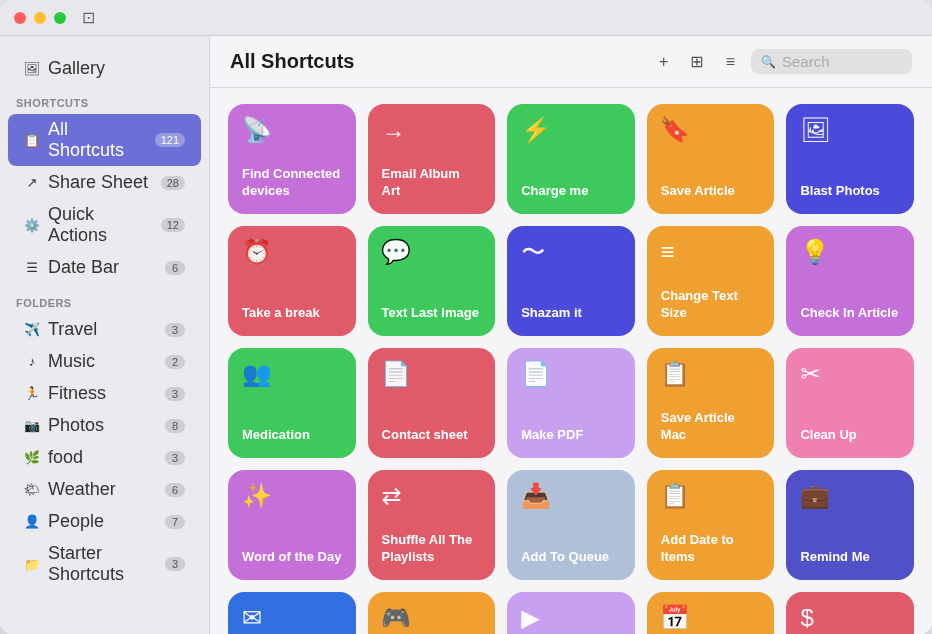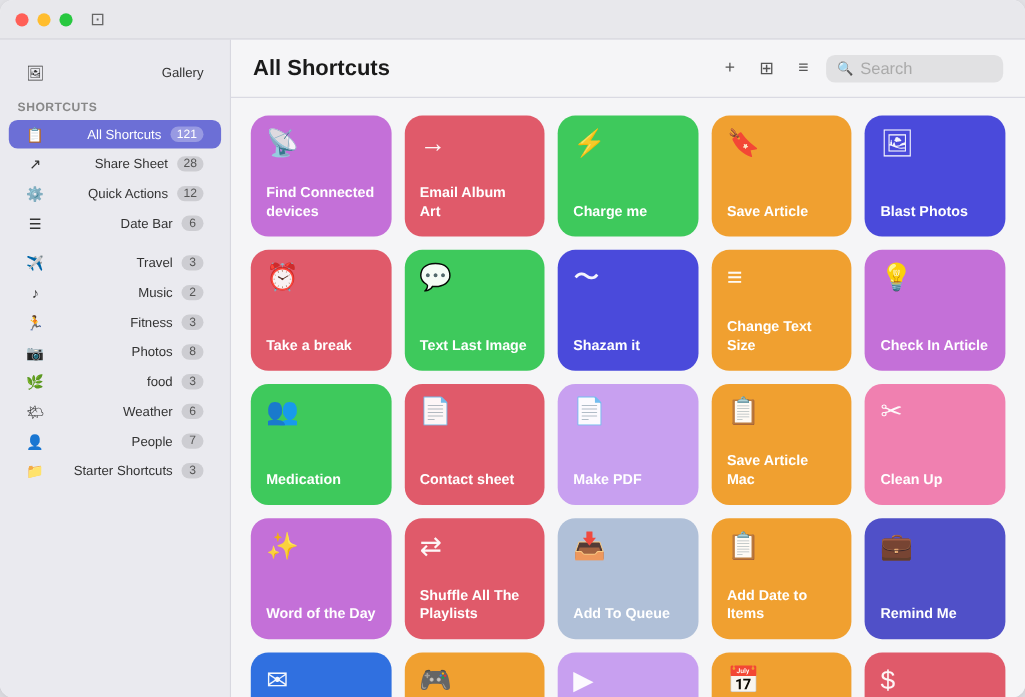--- a/index.html
+++ b/index.html
@@ -98,21 +98,21 @@
       cursor: pointer;
       margin: 1px 8px;
       border-radius: 8px;
     }
     .sidebar-item.active {
       background: #6c6fd6;
       color: white;
     }
     .sidebar-item.active .sidebar-badge { background: rgba(255,255,255,0.3); color: white; }
 
-    .sidebar-item-label { flex: 1; font-size: 12px; text-align: right; }
+    .sidebar-item-label { flex: 1; font-size: 18px; }
     .sidebar-badge {
       font-size: 11px;
       background: rgba(0,0,0,0.12);
       color: #555;
       padding: 1px 6px;
       border-radius: 10px;
       min-width: 20px;
       text-align: center;
     }
 
@@ -260,20 +260,21 @@
       <span class="sidebar-badge">12</span>
     </div>
           <div class="sidebar-item">
       <span class="sidebar-icon">☰</span>
       <span class="sidebar-item-label">Date Bar</span>
       <span class="sidebar-badge">6</span>
     </div>
         </div>
 
       <div class="sidebar-folder-section">
+        <div class="sidebar-section-label">Folders</div>
         <div id="sidebar-folders-items">
             <div class="sidebar-item">
       <span class="sidebar-icon">✈️</span>
       <span class="sidebar-item-label">Travel</span>
       <span class="sidebar-badge">3</span>
     </div>
             <div class="sidebar-item">
       <span class="sidebar-icon">♪</span>
       <span class="sidebar-item-label">Music</span>
       <span class="sidebar-badge">2</span>

